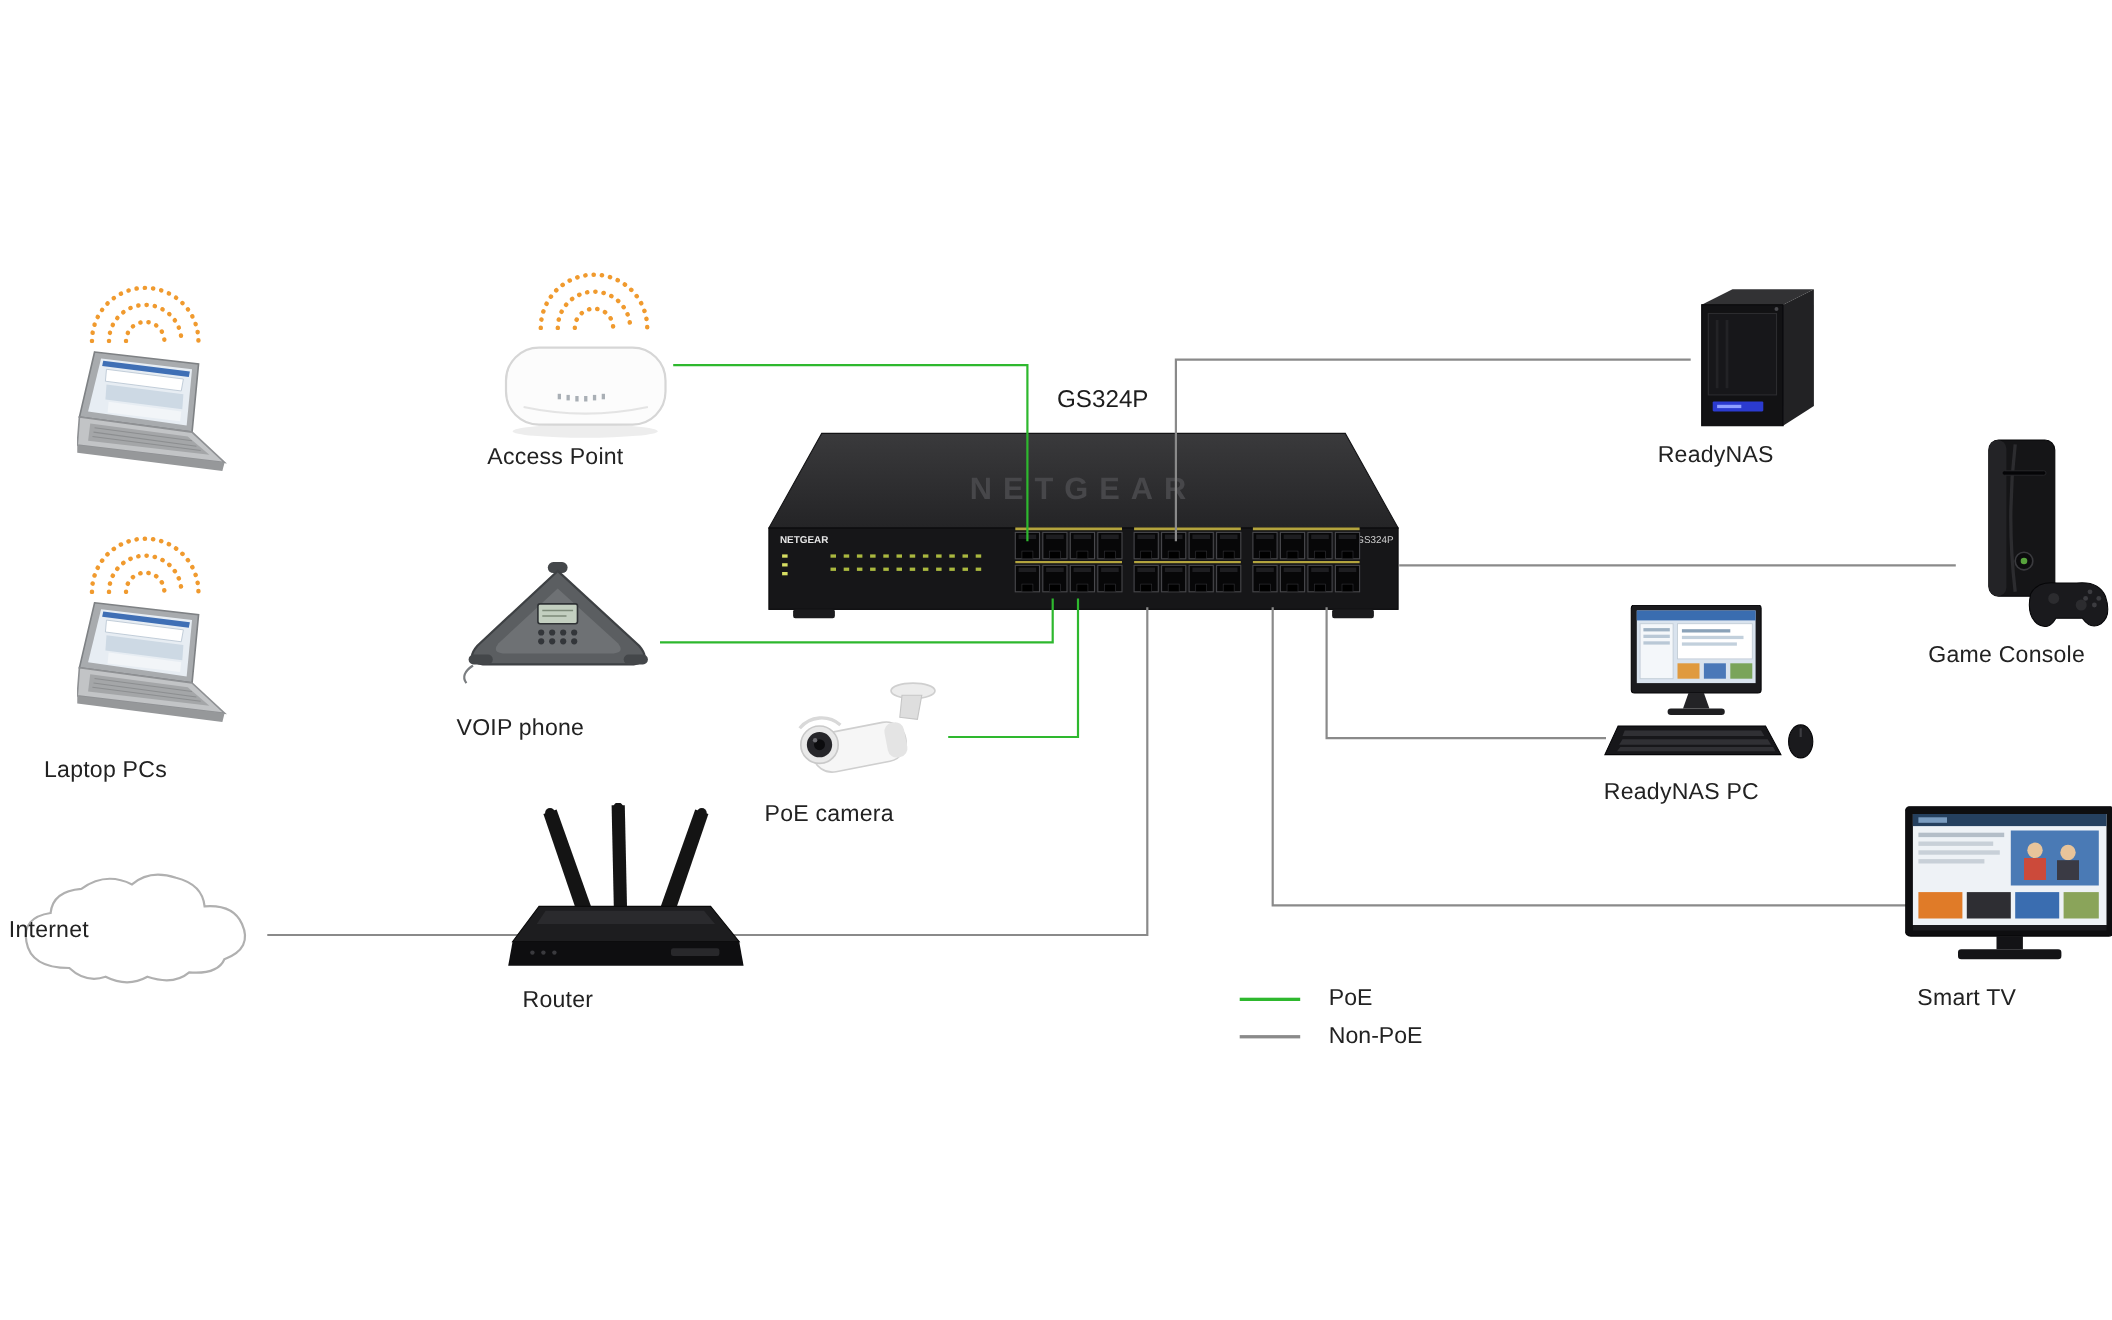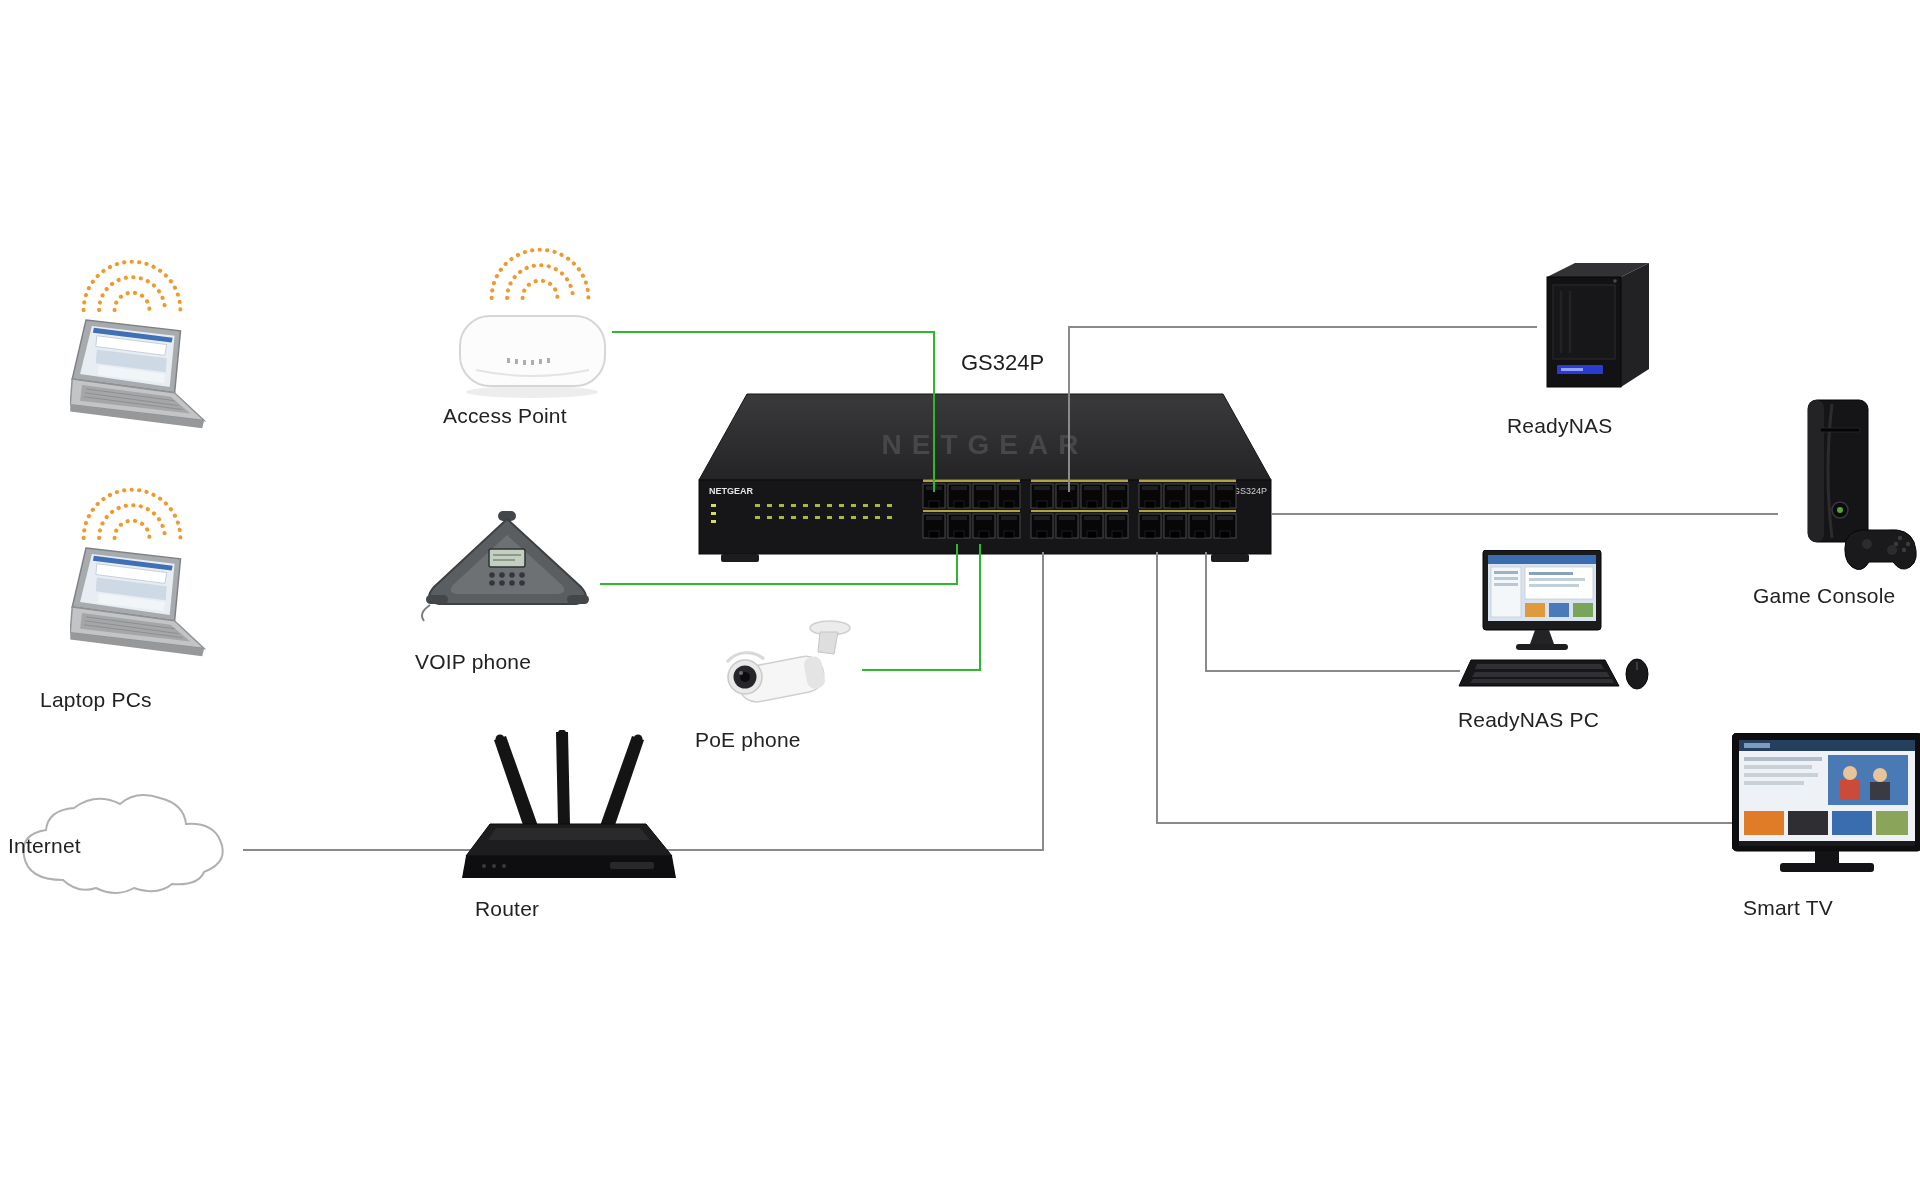--- a/index.html
+++ b/index.html
@@ -237,21 +237,21 @@
         <rect x="26" y="48" width="86" height="36" rx="18" fill="#f6f6f6" stroke="#cfcfcf" stroke-width="1.5"></rect>
         <rect x="94" y="50" width="18" height="32" rx="8" fill="#e4e4e4"></rect>
       </g>
       <path d="M15 50 A26 26 0 0 1 52 47" stroke="#d9d9d9" stroke-width="3" fill="none"></path>
       <circle cx="33" cy="65" r="17" fill="#e9e9e9" stroke="#c9c9c9" stroke-width="1.5"></circle>
       <circle cx="33" cy="65" r="11.5" fill="#26262a"></circle>
       <circle cx="33" cy="65" r="5" fill="#0c0c0e"></circle>
       <circle cx="29" cy="61" r="2" fill="#6d6d72"></circle>
     </svg>
   </div>
-  <div class="node-label" style="left:695px;top:728px;width:190px;">PoE phone</div>
+  <div class="node-label" style="left:695px;top:728px;width:190px;">PoE camera</div>
 
   <div class="node z-high" style="left:8px;top:788px;width:240px;height:112px;">
     <svg viewBox="0 0 240 112">
       <path d="M55 92 Q20 92 16 68 Q12 46 38 42 Q40 22 66 20 Q88 4 112 16 Q128 2 152 10 Q176 16 178 36 Q204 34 212 52 Q222 74 196 84 Q190 98 164 96 Q150 108 126 100 Q108 110 88 100 Q70 106 55 92 Z" fill="#ffffff" stroke="#b0b0b0" stroke-width="2"></path>
     </svg>
     <div class="node-label" style="left:0;top:46px;width:240px;">Internet</div>
   </div>
 
   <div class="node z-high" style="left:460px;top:730px;width:230px;height:162px;">
     <svg viewBox="0 0 230 162">
@@ -278,21 +278,21 @@
       <polygon points="86,22 114,8 114,114 86,132" fill="#222224"></polygon>
       <rect x="12" y="22" width="74" height="110" fill="#121214" stroke="#060608" stroke-width="1"></rect>
       <rect x="18" y="30" width="62" height="74" fill="#17171a" stroke="#2c2c2f" stroke-width="1"></rect>
       <line x1="26" y1="36" x2="26" y2="98" stroke="#232326" stroke-width="2.5"></line>
       <line x1="35" y1="36" x2="35" y2="98" stroke="#232326" stroke-width="2.5"></line>
       <rect x="22" y="110" width="46" height="9" rx="1" fill="#2b3bd0"></rect>
       <rect x="26" y="113" width="22" height="3" fill="#8fa0ff"></rect>
       <circle cx="80" cy="26" r="1.8" fill="#4a4a4e"></circle>
     </svg>
   </div>
-  <div class="node-label" style="left:1507px;top:402px;width:180px;margin-top:12px;">ReadyNAS</div>
+  <div class="node-label" style="left:1507px;top:402px;width:180px;">ReadyNAS</div>
 
   <div class="node z-high" style="left:1772px;top:398px;width:145px;height:182px;">
     <svg viewBox="0 0 145 182">
       <rect x="36" y="2" width="60" height="142" rx="9" fill="#151517" stroke="#060608" stroke-width="1"></rect>
       <rect x="36" y="2" width="16" height="142" rx="8" fill="#232326"></rect>
       <path d="M60 6 Q52 73 60 140" stroke="#2c2c2f" stroke-width="3" fill="none"></path>
       <rect x="48" y="30" width="40" height="4" rx="2" fill="#050507" stroke="#2a2a2d" stroke-width="0.8"></rect>
       <circle cx="68" cy="112" r="8" fill="#0c0c0e" stroke="#3a3a3e" stroke-width="1.5"></circle>
       <circle cx="68" cy="112" r="3" fill="#57a33c"></circle>
       <path d="M74 142 Q80 130 98 132 L116 132 Q136 130 142 144 Q148 162 138 169 Q129 175 121 164 L97 164 Q90 176 80 169 Q70 161 74 142 Z" fill="#1a1a1d" stroke="#060608" stroke-width="1"></path>
@@ -355,14 +355,24 @@
       <rect x="56" y="78" width="40" height="24" fill="#2e2e33"></rect>
       <rect x="100" y="78" width="40" height="24" fill="#3a6db0"></rect>
       <rect x="144" y="78" width="32" height="24" fill="#8aa45a"></rect>
       <rect x="7" y="108" width="176" height="5" fill="#1a1a1d"></rect>
       <rect x="83" y="118" width="24" height="12" fill="#131316"></rect>
       <rect x="48" y="130" width="94" height="9" rx="3" fill="#131316"></rect>
     </svg>
   </div>
   <div class="node-label" style="left:1743px;top:896px;width:185px;">Smart TV</div>
 
+  <div id="legend">
+    <div class="legend-row">
+      <div class="legend-swatch" style="background: rgb(46, 184, 46);"></div>
+      <span class="legend-label">PoE</span>
+    </div>
+    <div class="legend-row">
+      <div class="legend-swatch" style="background: rgb(138, 138, 138);"></div>
+      <span class="legend-label">Non-PoE</span>
+    </div>
+  </div>
 
 </div>
 
 </body></html>

